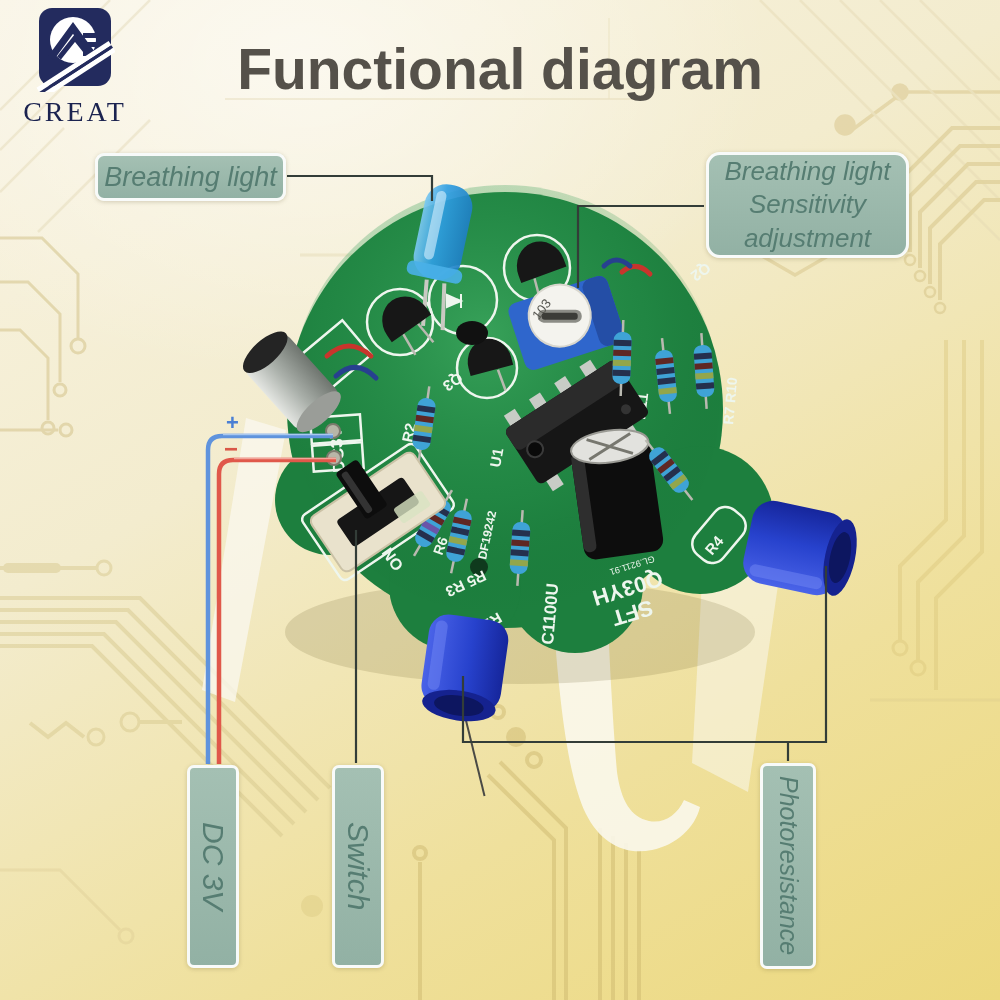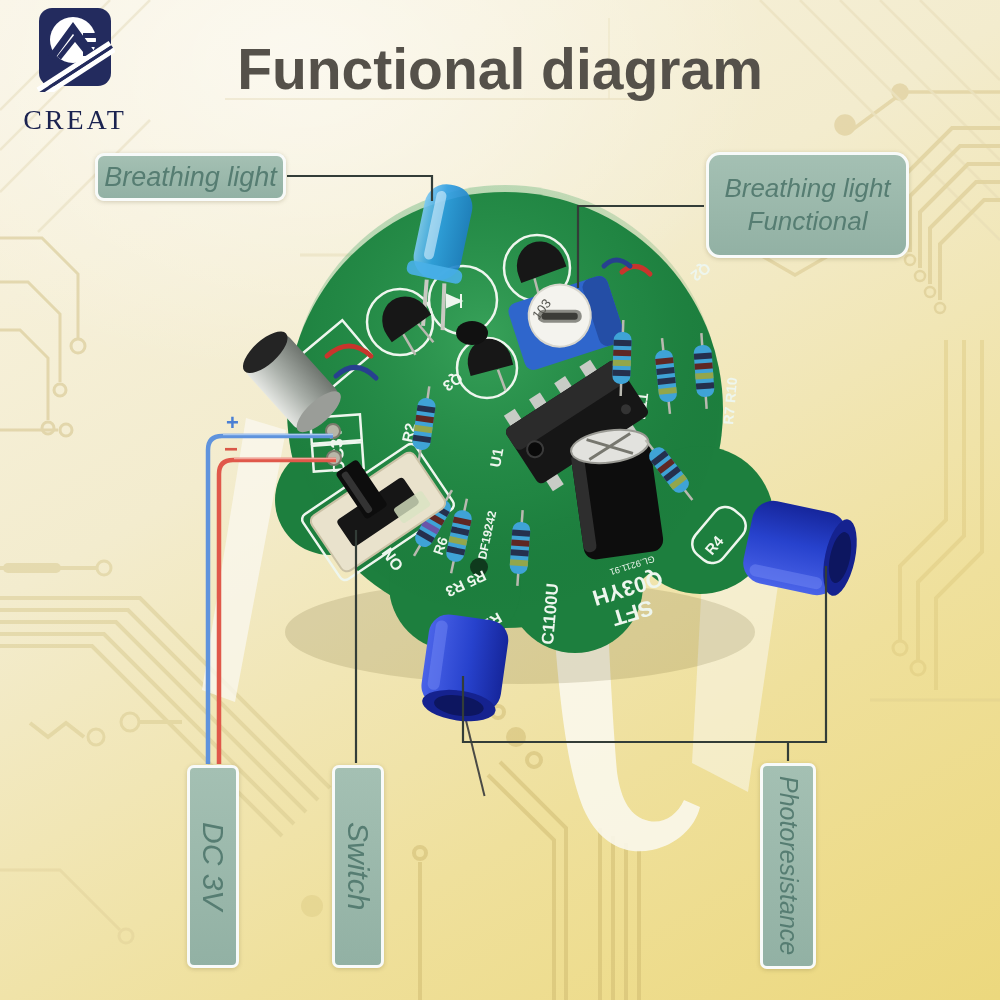--- a/index.html
+++ b/index.html
@@ -8,21 +8,21 @@
     position:relative;width:1000px;height:1000px;overflow:hidden;
     background:
       radial-gradient(ellipse 760px 520px at 30% 6%, rgba(255,255,255,.55), rgba(255,255,255,0) 62%),
       linear-gradient(150deg,#f9f4e4 0%,#f3ecce 38%,#efe09c 72%,#ecd87d 100%);
   }
   .scene{position:absolute;left:0;top:0;z-index:1;}
   
   .logo{position:absolute;left:20px;top:6px;z-index:3;width:110px;text-align:center;}
   .logo-text{
     font-family:"Liberation Serif",serif;font-size:28px;color:#1b2350;
-    letter-spacing:3px;margin-top:8px;
+    letter-spacing:3px;margin-top:0px;
   }
   
   .title{
     position:absolute;z-index:3;left:50%;top:36px;transform:translateX(-50%);
     font-size:57px;font-weight:700;color:#55514a;white-space:nowrap;letter-spacing:0px;
   }
   
   .co{
     position:absolute;z-index:3;box-sizing:border-box;
     background:linear-gradient(180deg,#a4c0b3,#92b1a4);
@@ -441,21 +441,22 @@
     </svg>
     <div class="logo-text">CREAT</div>
   </div>
 
   <div class="title">Functional diagram</div>
 
   <div class="co co-breathing">Breathing light</div>
 
   <div class="co co-sens">
     <div>Breathing light</div>
-    <div>Functional</div>
+    <div>Sensitivity</div>
+    <div>adjustment</div>
   </div>
 
   <div class="co co-vert co-dc3v">DC 3V</div>
 
   <div class="co co-vert co-switch">Switch</div>
 
   <div class="co co-vert co-photo">Photoresistance</div>
 </div>
 
 </body></html>

